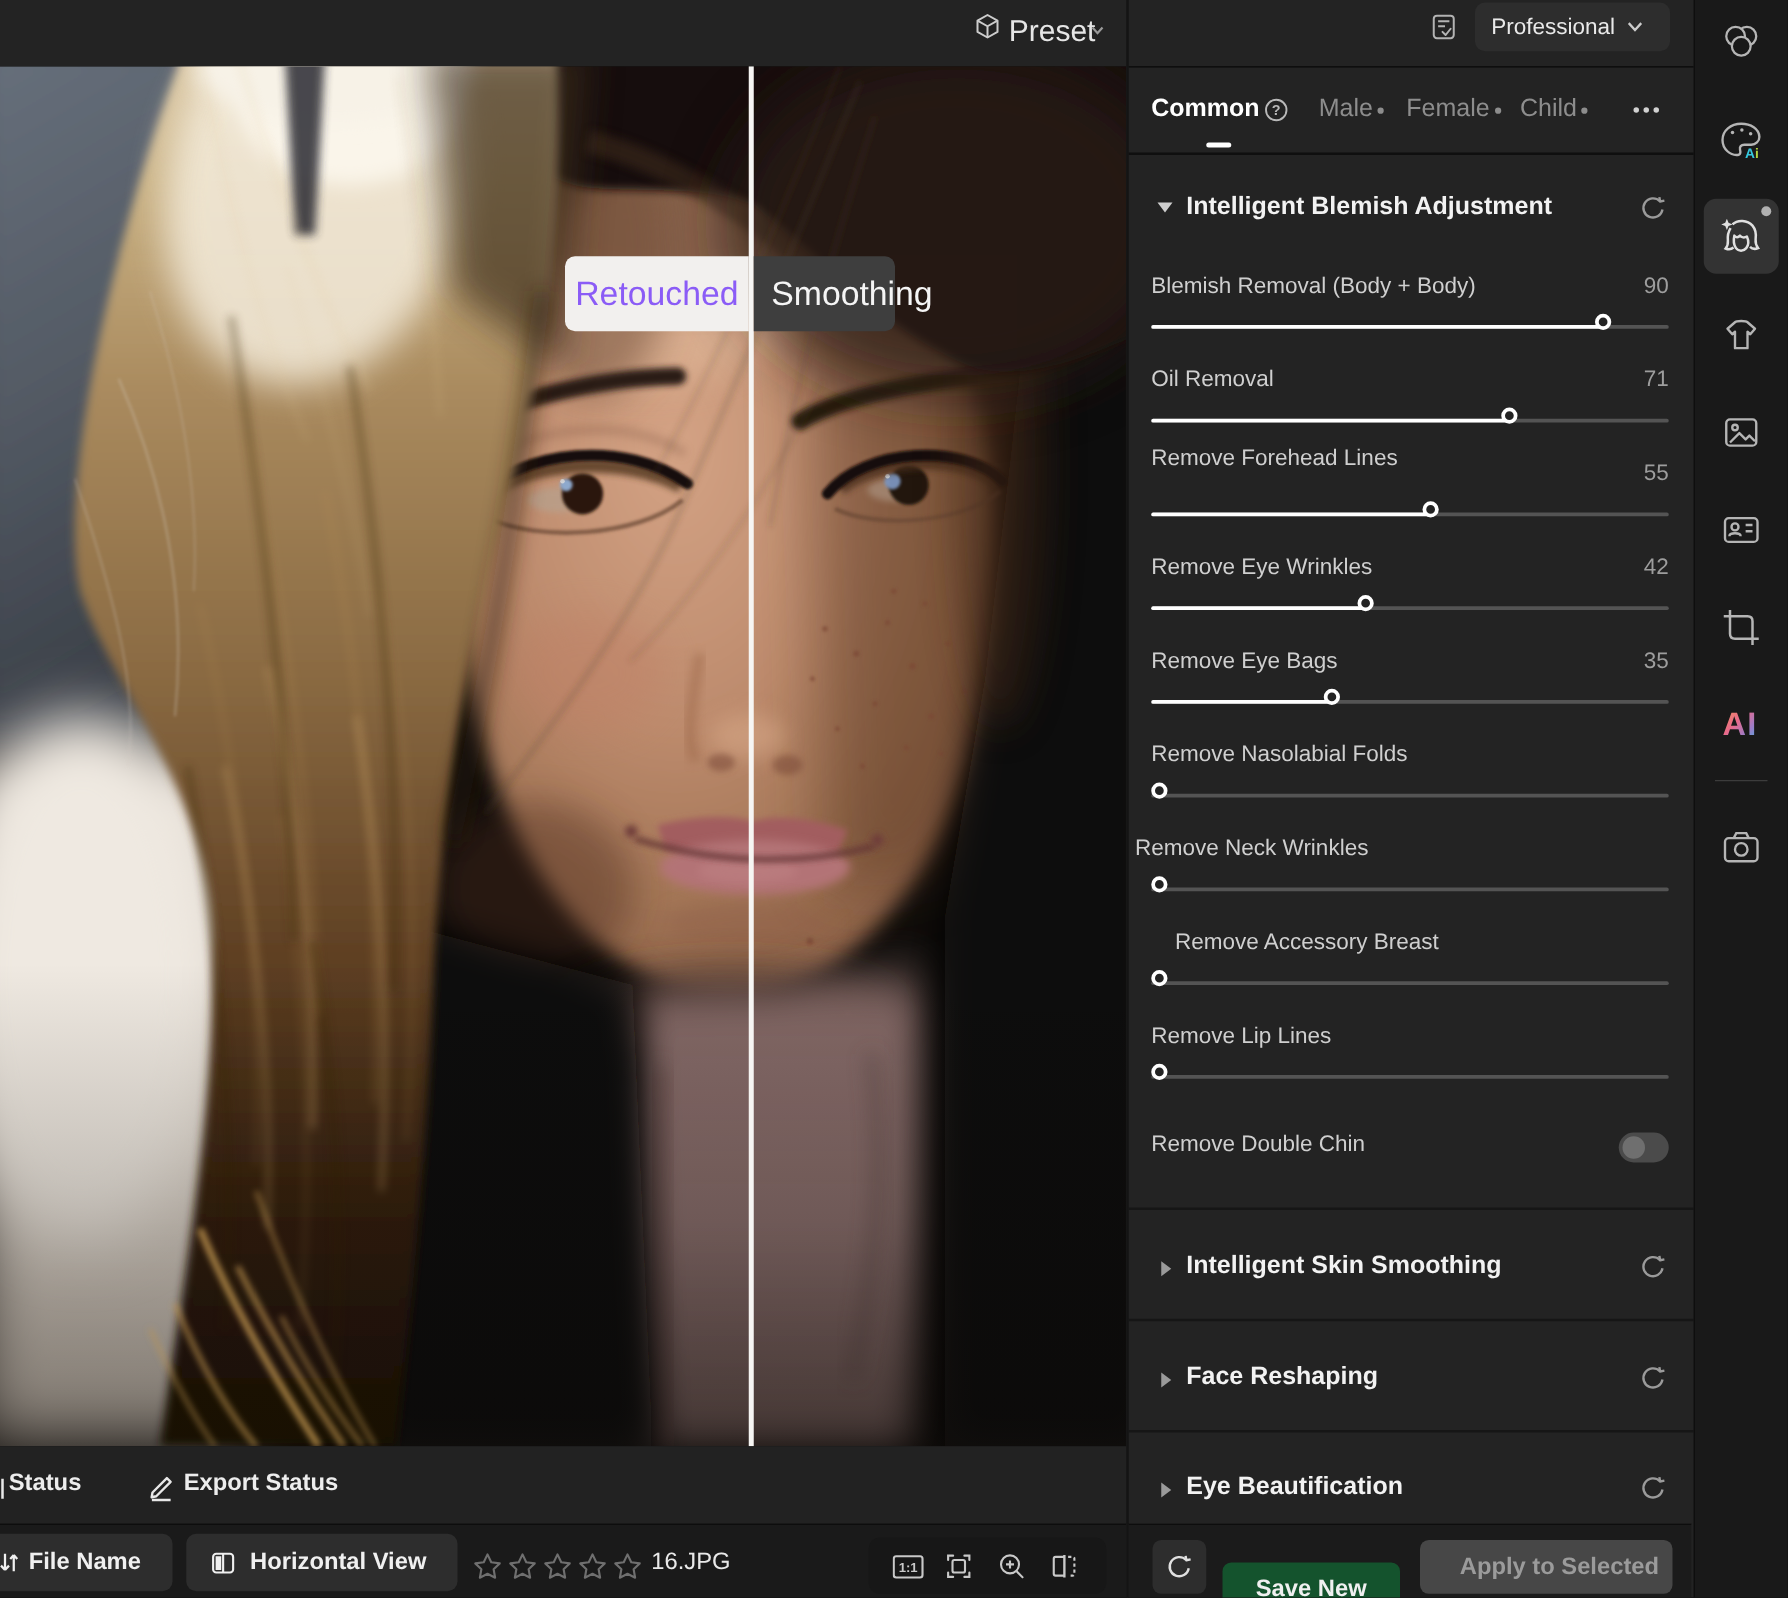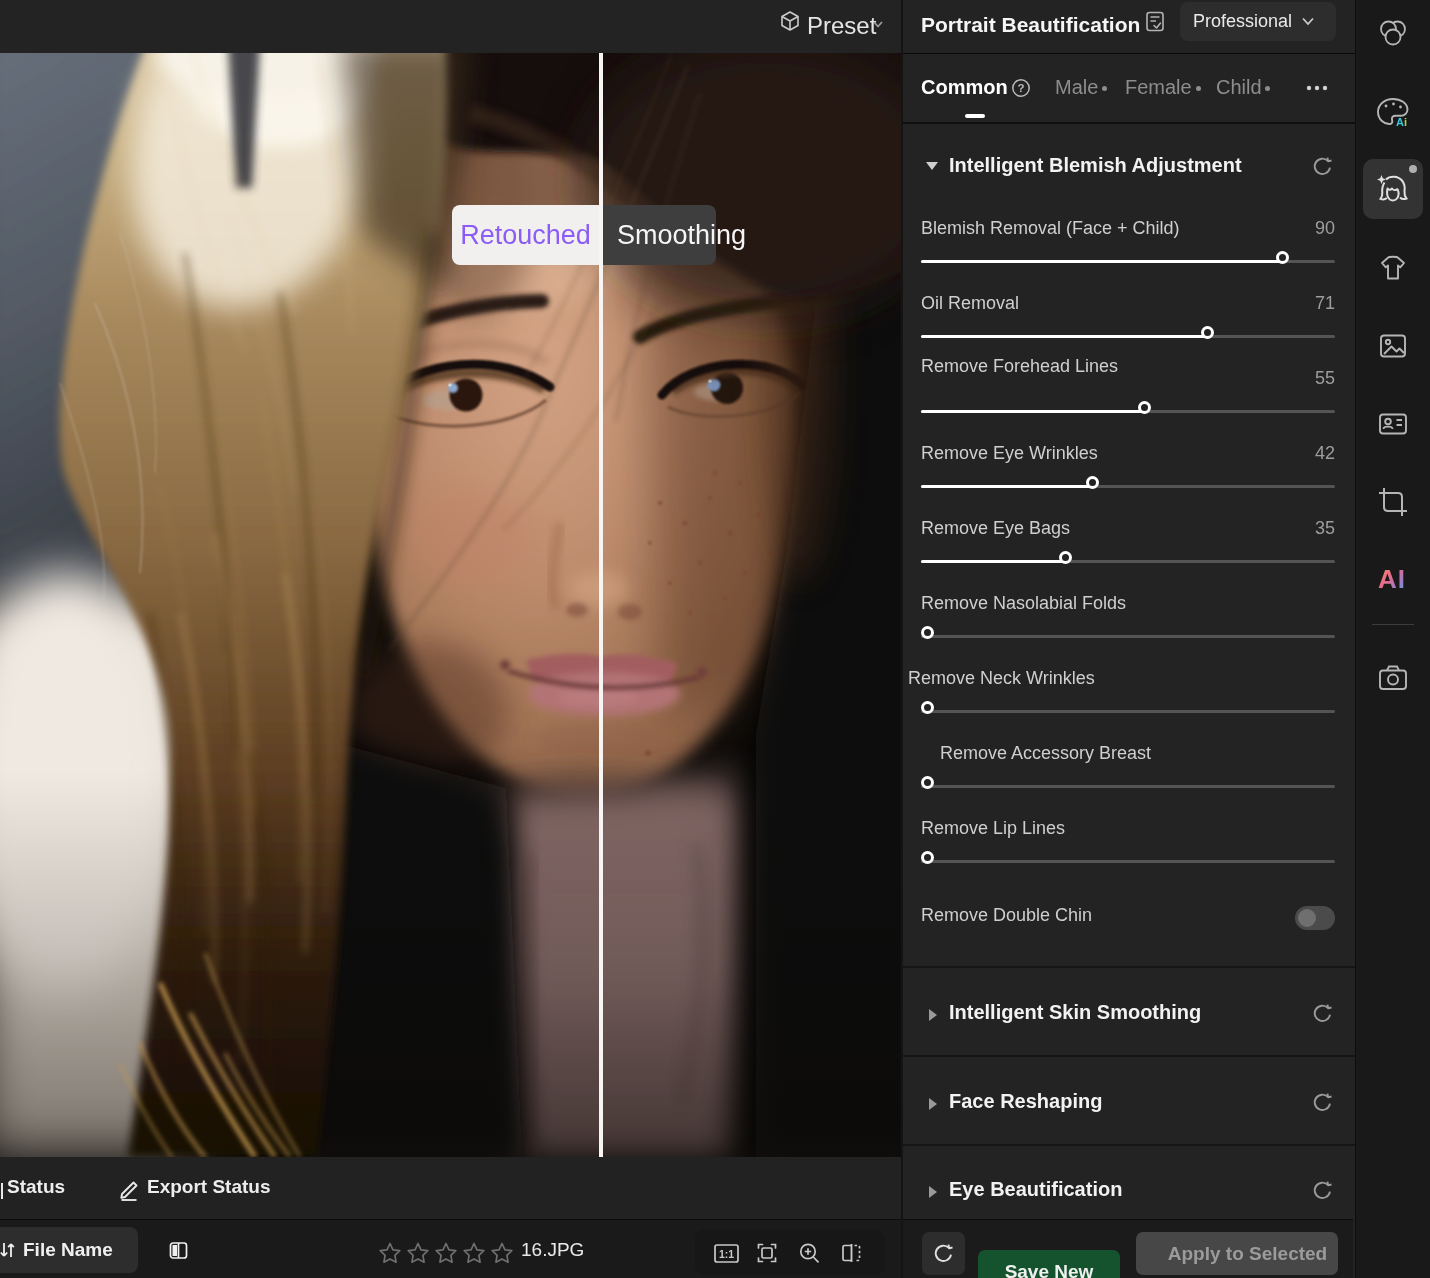--- a/index.html
+++ b/index.html
@@ -256,20 +256,21 @@
     <path d="M5 16 L16.5 4.5 L19.5 7.5 L8 19 L4.3 19.8 Z" stroke-linejoin="round"></path>
     <path d="M4.5 22 L19.5 22"></path>
   </svg>
   <div class="abs sbtext" style="left:147px;top:1157px;height:62px;line-height:60px;">Export Status</div>
 
   <div class="abs filebar"></div>
   <div class="abs fbtn" style="left:-22px;top:1227px;width:160px;padding-left:45px;">File Name</div>
   <svg class="abs" style="left:-2px;top:1240px" width="20" height="20" viewBox="0 0 20 20" fill="none" stroke="#f0f0f0" stroke-width="1.8">
     <path d="M6 3 L6 16 M6 16 L2.8 12.5 M6 16 L9.2 12.5 M13 17 L13 4 M13 4 L10.2 7.2 M13 4 L15.8 7.2"></path>
   </svg>
+  <div class="abs fbtn" style="left:149px;top:1227px;width:217px;padding-left:51px;">Horizontal View</div>
   <svg class="abs" style="left:168px;top:1240px" width="21" height="21" viewBox="0 0 21 21" fill="none" stroke="#f0f0f0" stroke-width="1.7">
     <rect x="2.5" y="3" width="16" height="15" rx="2.5"></rect>
       <path d="M10.5 3 L10.5 18"></path>
       <rect x="4.5" y="5" width="4.5" height="11" fill="#f0f0f0" stroke="none"></rect>
   </svg>
   <svg class="abs" style="left:378px;top:1241px" width="140" height="23" viewBox="0 0 140 23" fill="none" stroke="#6f6f6f" stroke-width="1.7" stroke-linejoin="round">
     <path d="M12 2.5 L15 8.8 L21.8 9.7 L16.9 14.4 L18.1 21.2 L12 18 L5.9 21.2 L7.1 14.4 L2.2 9.7 L9 8.8 Z"></path>
     <path d="M40 2.5 L43 8.8 L49.8 9.7 L44.9 14.4 L46.1 21.2 L40 18 L33.9 21.2 L35.1 14.4 L30.2 9.7 L37 8.8 Z"></path>
     <path d="M68 2.5 L71 8.8 L77.8 9.7 L72.9 14.4 L74.1 21.2 L68 18 L61.9 21.2 L63.1 14.4 L58.2 9.7 L65 8.8 Z"></path>
     <path d="M96 2.5 L99 8.8 L105.8 9.7 L100.9 14.4 L102.1 21.2 L96 18 L89.9 21.2 L91.1 14.4 L86.2 9.7 L93 8.8 Z"></path>
@@ -289,21 +290,20 @@
         <path d="M14.3 15 L19.5 20.3"></path>
         <path d="M5.8 9.5 L12.2 9.5 M9 6.3 L9 12.7"></path>
     </g>
     <g transform="translate(127,0)">
       <path d="M10.5 3.5 L3.5 3.5 C2.4 3.5 2 4 2 5 L2 17 C2 18 2.4 18.5 3.5 18.5 L10.5 18.5"></path>
       <path d="M10.5 2 L10.5 20" stroke-width="1.9"></path>
       <path d="M13.5 3.5 L17 3.5 C18.1 3.5 18.5 4 18.5 5 L18.5 17 C18.5 18 18.1 18.5 17 18.5 L13.5 18.5" stroke-dasharray="2.6 2.2"></path>
     </g>
   </svg>
   <div class="abs panel"></div>
-  <div class="abs ptitle" style="left:921px;top:0;">Portrait Beautification</div>
   <svg class="abs" style="left:1145px;top:11px" width="20" height="21" viewBox="0 0 20 21" fill="none" stroke="#b3b3b3" stroke-width="1.6">
     <rect x="2" y="1.5" width="16" height="18" rx="2.5"></rect>
     <path d="M5.5 6 L14.5 6 M5.5 10 L11 10"></path>
     <path d="M9 14.5 L11.5 17 L15.5 12" stroke-linejoin="round" stroke-linecap="round"></path>
   </svg>
   <div class="abs pselect" style="left:1180px;">
       <span>Professional</span>
     </div>
   <svg class="abs" style="left:1300px;top:14px" width="16" height="14" viewBox="0 0 16 14" fill="none" stroke="#cccccc" stroke-width="1.8">
       <path d="M3 4.5 L8 10 L13 4.5"></path>
@@ -331,21 +331,21 @@
 
   <svg class="abs" style="left:924px;top:160px" width="16" height="12" viewBox="0 0 16 12">
       <polygon points="2,2 14,2 8,10" fill="#cfcfcf"></polygon>
     </svg>
   <div class="abs sect-h" style="left:949px;top:154px;">Intelligent Blemish Adjustment</div>
   <svg class="abs" style="left:1311px;top:155px" width="23" height="23" viewBox="0 0 24 24" fill="none" stroke="#9a9a9a" stroke-width="2">
     <path d="M19.8 13.2 A8 8 0 1 1 17.6 6.2"></path>
       <path d="M17.2 2.8 L17.8 6.5 L21.4 5.8" stroke-linejoin="round"></path>
   </svg>
 
-  <div class="abs srow-label" style="left:921px;top:218px;">Blemish Removal (Face + Child)</div>
+  <div class="abs srow-label" style="left:921px;top:218px;">Blemish Removal (Body + Body)</div>
   <div class="abs srow-val" style="left:1250px;top:218px;width:85px;">90</div>
   <div class="abs track" style="left:921px;top:259.5px;width:414px;">
       <div class="fill" style="width:365px;"></div>
     </div>
   <div class="abs knob" style="left:1276px;top:251px;"></div>
 
   <div class="abs srow-label" style="left:921px;top:293px;">Oil Removal</div>
   <div class="abs srow-val" style="left:1250px;top:293px;width:85px;">71</div>
   <div class="abs track" style="left:921px;top:334.5px;width:414px;">
       <div class="fill" style="width:290px;"></div>

